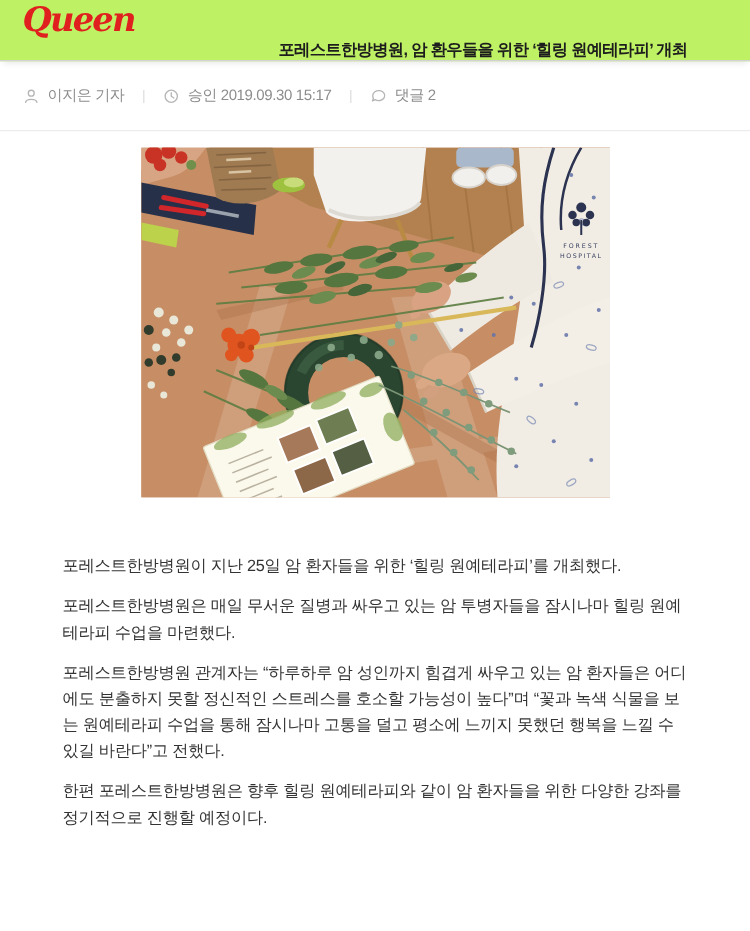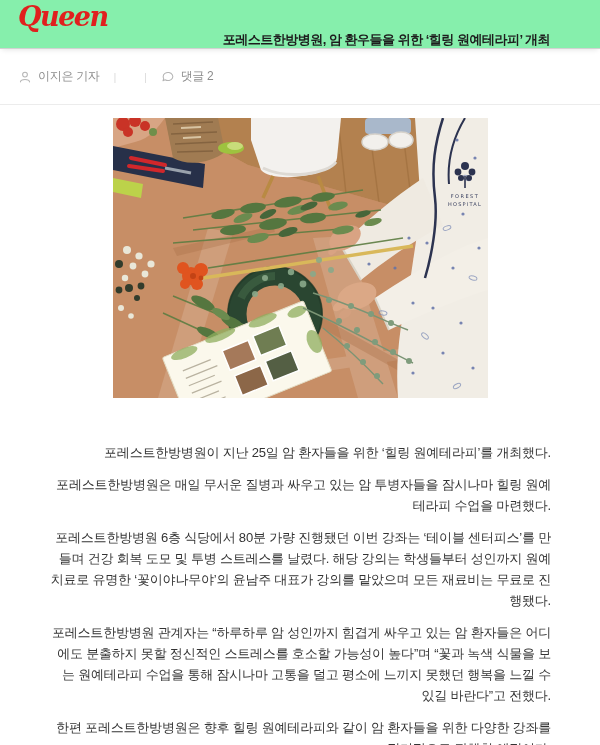--- a/index.html
+++ b/index.html
@@ -10,21 +10,21 @@
     color: #333;
   }
   .page { width: 600px; height: 745px; background: #fff; }
 
   
   .site-header {
     display: flex; align-items: center; justify-content: space-between;
     height: 49px; padding: 0 50px 16px 18px;
     border-bottom: 1px solid #d2d2d2;
     box-shadow: 0 3px 5px -2px rgba(0,0,0,0.10);
-    position: relative; z-index: 2; background: #86efac;
+    position: relative; z-index: 2; background: #bef264;
   }
   .logo {
     font-family: "DejaVu Serif", serif;
     font-style: italic; font-weight: bold;
     font-size: 27px; line-height: 1;
     color: #e0201e; letter-spacing: -1.5px;
     cursor: pointer; flex: 0 0 auto;
   }
   .article-title {
     font-size: 13px; font-weight: bold; color: #1d1d1d;
@@ -47,21 +47,21 @@
   
   .photo-wrap { width: 375px; height: 280px; margin: 13px auto 0 auto; }
   .photo-wrap svg { display: block; width: 375px; height: 280px; }
 
   
   .article-body {
     margin: 44px 45px 0 50px;
     font-size: 13px; line-height: 21px; color: #333;
     letter-spacing: -0.2px; word-break: break-word;
   }
-  .article-body p { margin: 0 4px 11px 0; text-align: right; }
+  .article-body p { margin: 0 4px 11px 0; }
 
   .ph-text { font-family: "DejaVu Sans", sans-serif; }
 </style>
 </head>
 <body>
 
 <div class="page">
 
   <header class="site-header">
     <div class="logo">Queen</div>
@@ -72,20 +72,29 @@
     <span class="byline-item">
       <span class="bicon">
         <svg viewBox="0 0 16 16">
             <circle cx="8" cy="5.2" r="2.7" fill="none" stroke="#b5b5b5" stroke-width="1.2"></circle>
             <path d="M2.8 13.6 C3.4 9.9 12.6 9.9 13.2 13.6" fill="none" stroke="#b5b5b5" stroke-width="1.2" stroke-linecap="round"></path>
           </svg>
       </span>
       <span>이지은 기자</span>
     </span>
     <span class="byline-sep">|</span>
+    <span class="byline-item">
+      <span class="bicon">
+        <svg viewBox="0 0 16 16">
+            <circle cx="8" cy="8" r="5.6" fill="none" stroke="#b5b5b5" stroke-width="1.2"></circle>
+            <path d="M8 4.8 V8 l2.4 1.6" fill="none" stroke="#b5b5b5" stroke-width="1.2" stroke-linecap="round"></path>
+          </svg>
+      </span>
+      <span>승인 2019.09.30 15:17</span>
+    </span>
     <span class="byline-sep">|</span>
     <span class="byline-item">
       <span class="bicon">
         <svg viewBox="0 0 16 16">
             <path d="M2.5 7.5 a5.5 4.6 0 1 1 2.2 3.6 l-2.4 1.2 .8-2.4 a4.6 4.6 0 0 1 -.6-2.4z" fill="none" stroke="#b5b5b5" stroke-width="1.2" stroke-linejoin="round"></path>
           </svg>
       </span>
       <span>댓글 2</span>
     </span>
   </div>
@@ -326,18 +335,17 @@
           <circle cx="142" cy="176" r="3"></circle>
         <circle cx="206" cy="142" r="3"></circle>
           <circle cx="218" cy="152" r="3"></circle>
       </g>
     </svg>
   </figure>
 
   <section class="article-body">
     <p>포레스트한방병원이 지난 25일 암 환자들을 위한 ‘힐링 원예테라피’를 개최했다.</p>
     <p>포레스트한방병원은 매일 무서운 질병과 싸우고 있는 암 투병자들을 잠시나마 힐링 원예테라피 수업을 마련했다.</p>
-    <p>포레스트한방병원 6층 식당에서 80분 가량 진행됐던 이번 강좌는 ‘테이블 센터피스’를 만들며 건강 회복 도모 및 투병 스트레스를 날렸다. 해당 강의는 학생들부터 성인까지 원예 치료로 유명한 ‘꽃이야나무야’의 윤남주 대표가 강의를 맡았으며 모든 재료비는 무료로 진행됐다.</p>
     <p>포레스트한방병원 관계자는 “하루하루 암 성인까지 힘겹게 싸우고 있는 암 환자들은 어디에도 분출하지 못할 정신적인 스트레스를 호소할 가능성이 높다”며 “꽃과 녹색 식물을 보는 원예테라피 수업을 통해 잠시나마 고통을 덜고 평소에 느끼지 못했던 행복을 느낄 수 있길 바란다”고 전했다.</p>
     <p>한편 포레스트한방병원은 향후 힐링 원예테라피와 같이 암 환자들을 위한 다양한 강좌를 정기적으로 진행할 예정이다.</p>
   </section>
 
 </div>
 
 </body></html>

